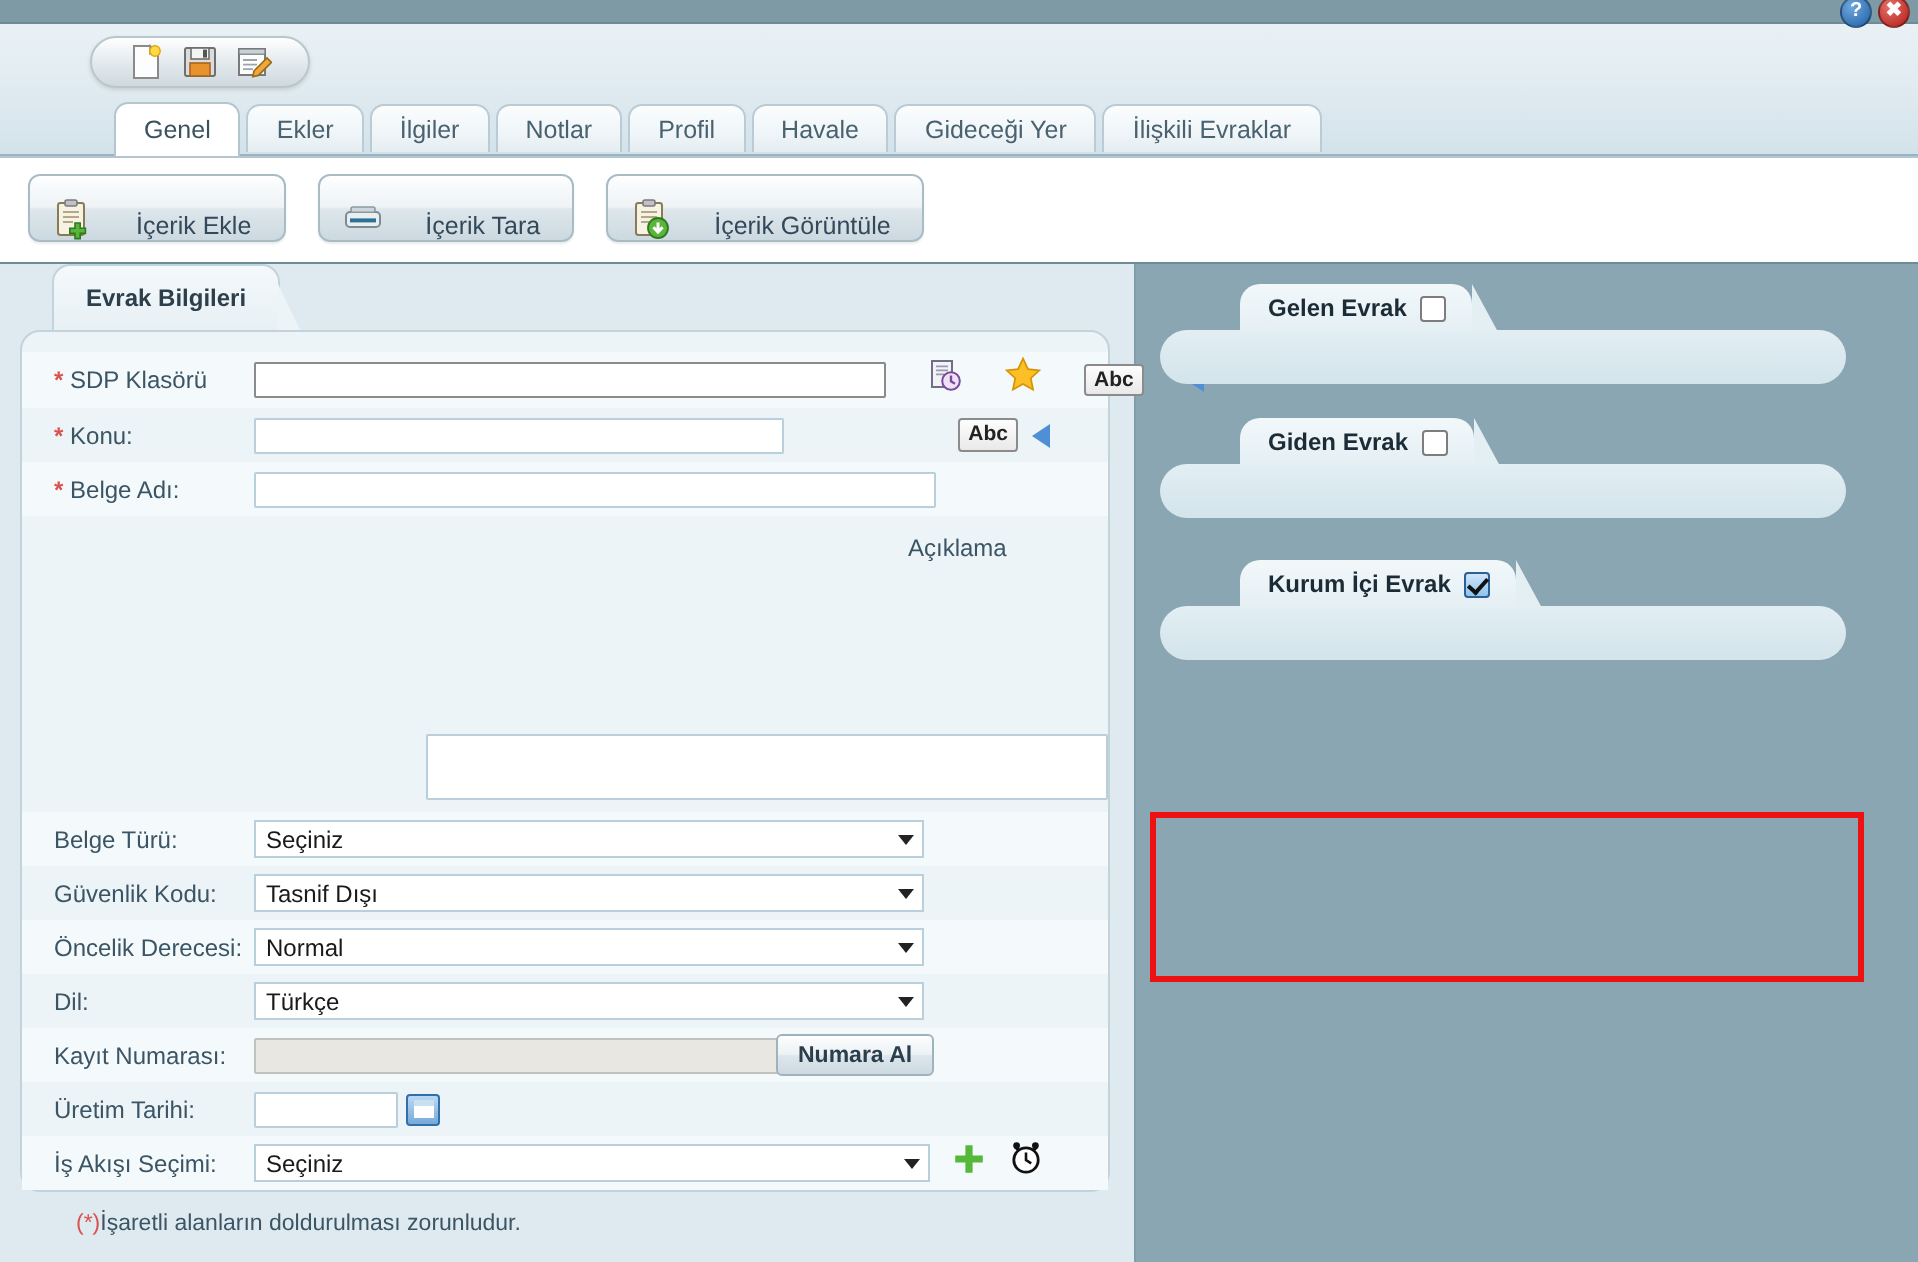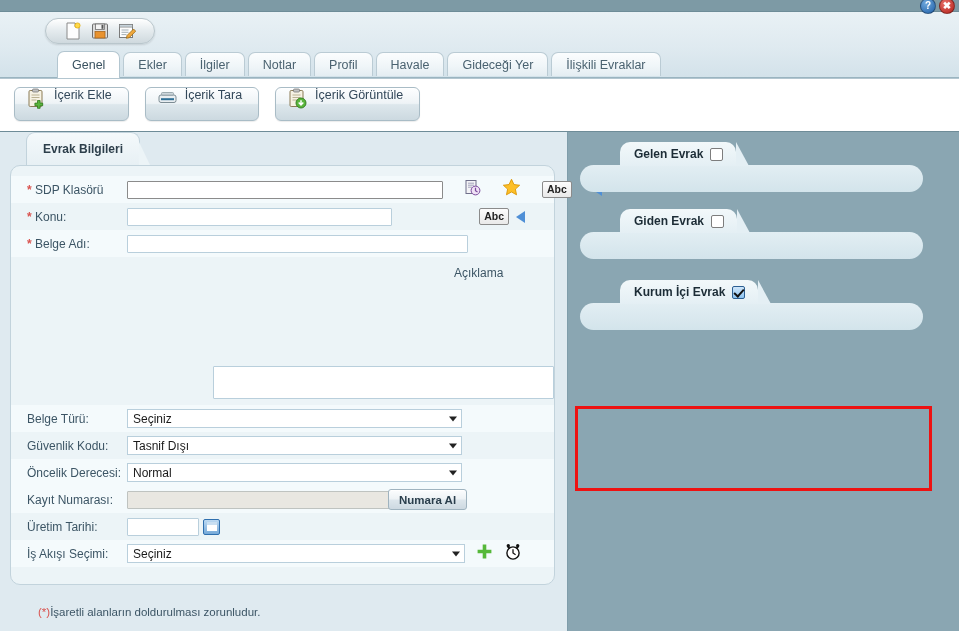--- a/index.html
+++ b/index.html
@@ -96,21 +96,21 @@
   .action-row {
     background: #ffffff;
     border-top: 1px solid #b3c6d0;
     padding: 8px 0 10px 14px;
     display: flex; gap: 16px;
     flex: 0 0 auto;
   }
   .act-btn {
     height: 34px;
     padding: 0 16px 0 11px;
-    display: flex; align-items: flex-start; gap: 7px;
+    display: flex; align-items: flex-end; gap: 21px;
     background: linear-gradient(to bottom, #fdfeff 0%, #eef3f6 48%, #dde7ec 52%, #ccd9e0 100%);
     border: 1px solid #a9bcc6;
     border-radius: 6px;
     font-size: 12.5px; color: #33485a;
     cursor: pointer;
     box-shadow: 0 1px 1px rgba(0,0,0,.08), inset 0 1px 0 rgba(255,255,255,.8);
   }
   .act-btn svg { display: block; }
 
   
@@ -505,20 +505,29 @@
         <div class="frow alt">
           <div class="flabel">Öncelik Derecesi:</div>
           <div class="fctl">
             <div class="sel" style="width:335px">
               <span>Normal</span>
               <span class="caret"></span>
             </div>
           </div>
         </div>
 
+        <div class="frow">
+          <div class="flabel">Dil:</div>
+          <div class="fctl">
+            <div class="sel" style="width:335px">
+              <span>Türkçe</span>
+              <span class="caret"></span>
+            </div>
+          </div>
+        </div>
 
         <div class="frow alt">
           <div class="flabel">Kayıt Numarası:</div>
           <div class="fctl" style="gap:0">
             <input class="txt readonly-input" style="width: 265px;" readonly="" value="">
             <button class="numara-btn">Numara Al</button>
           </div>
         </div>
 
         <div class="frow">

